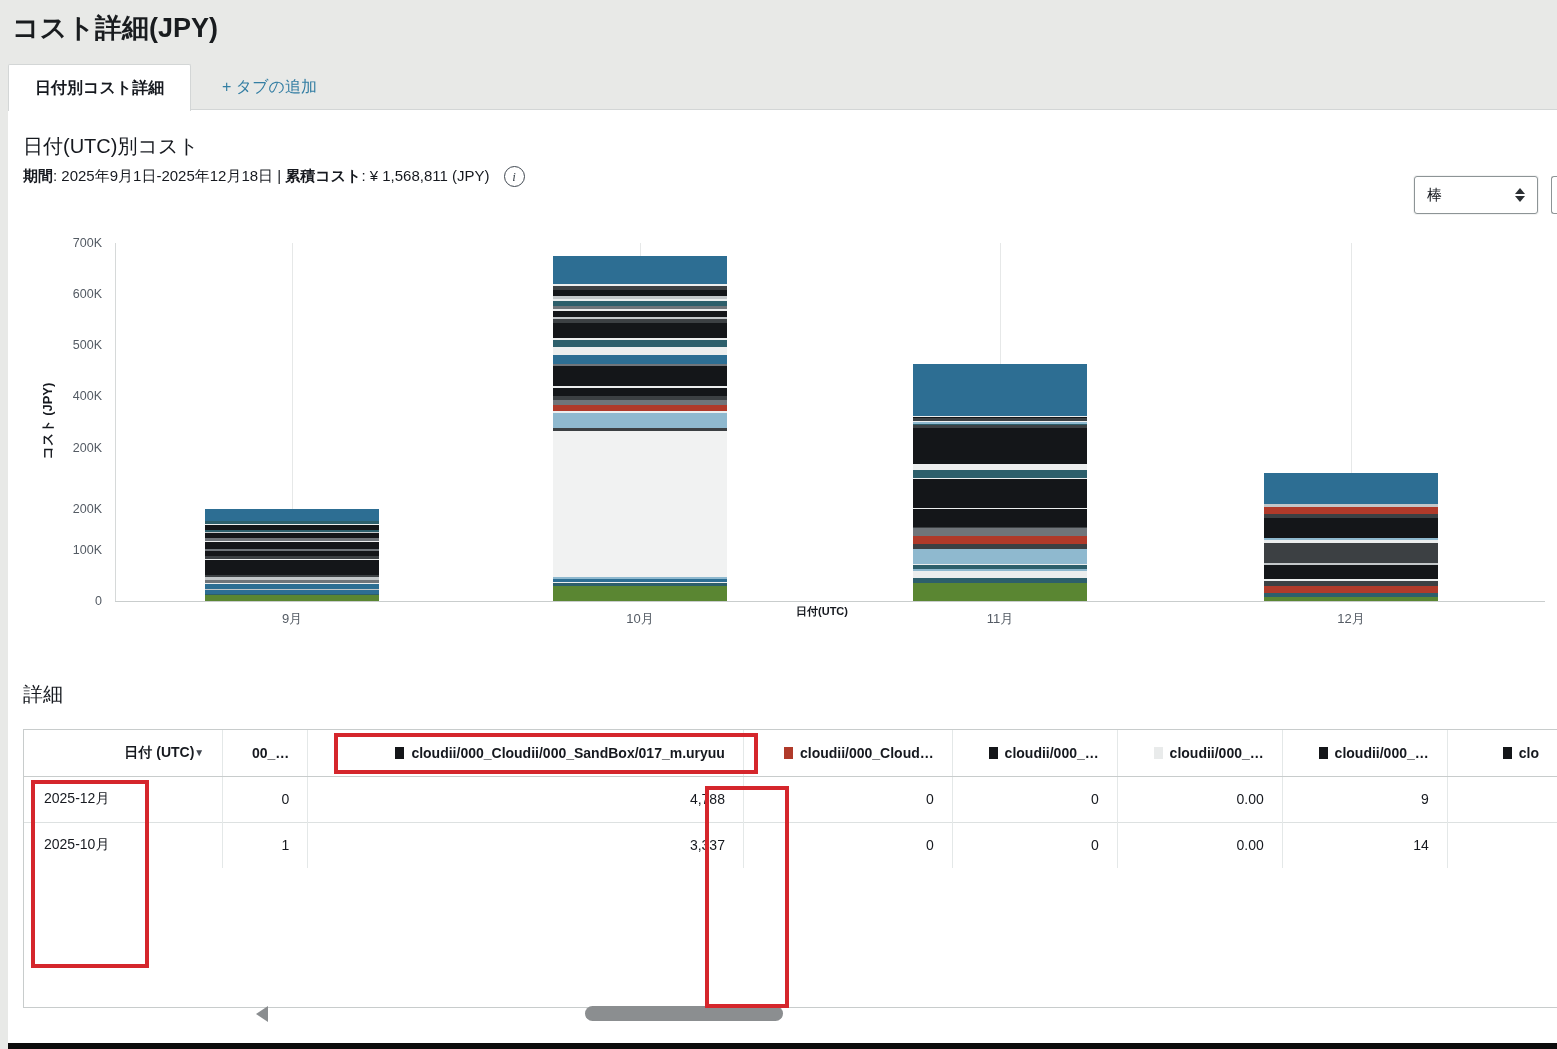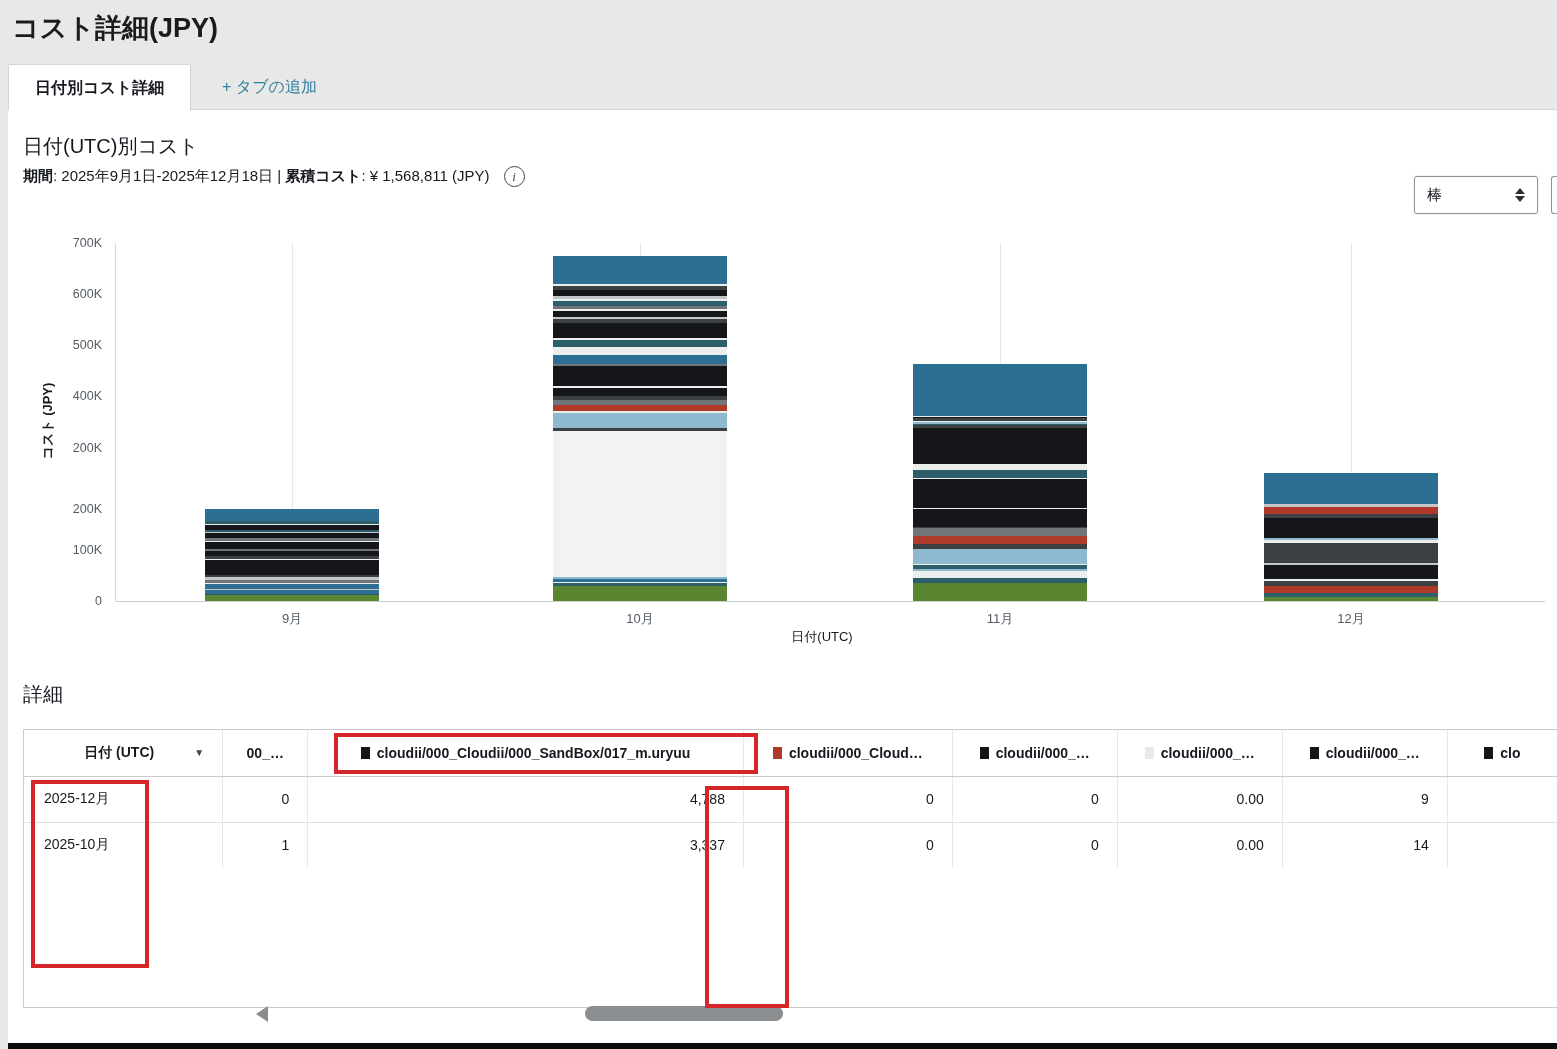--- a/index.html
+++ b/index.html
@@ -36,27 +36,27 @@
   
   .chart-area { position:absolute; left:115px; top:243px; width:1430px; height:358px; }
   .chart-area .axis-left { position:absolute; left:0; top:0; width:1px; height:100%; background:#d6d9d9; }
   .chart-area .axis-bottom { position:absolute; left:0; bottom:-1px; width:100%; height:1px; background:#c9cdcd; }
   .gridline-v { position:absolute; top:0; width:1px; background:#e6e8e8; }
   .bar-stack { position:absolute; bottom:0; display:flex; flex-direction:column-reverse; z-index:2; }
   .bar-seg { width:100%; }
   .y-tick-label { position:absolute; right:100%; transform:translateY(-50%); padding-right:13px; font-size:12.5px; color:#545b64; white-space:nowrap; }
   .x-tick-label { position:absolute; top:100%; margin-top:9px; transform:translateX(-50%); font-size:13px; color:#545b64; }
   .y-axis-title { position:absolute; left:48px; top:421px; transform:translate(-50%,-50%) rotate(-90deg); transform-origin:center; font-size:13px; font-weight:bold; color:#16191f; white-space:nowrap; }
-  .x-axis-title { position:absolute; left:822px; top:628px; transform:translateX(-50%); font-size:13px; font-weight:normal; color:#16191f; }
+  .x-axis-title { position:absolute; left:822px; top:604px; transform:translateX(-50%); font-size:11px; font-weight:bold; color:#16191f; }
 
   
   .detail-table-wrap { position:absolute; left:23px; top:729px; width:1534px; height:279px; overflow:hidden; border:1px solid #c8cccc; border-right:none; }
   table.detail { border-collapse:collapse; table-layout:fixed; font-size:14px; color:#16191f; }
   table.detail th, table.detail td { height:46px; padding:0 18px; white-space:nowrap; overflow:hidden; border-left:1px solid #e4e8e8; }
-  table.detail th { text-align:center; font-weight:bold; font-size:14px; border-bottom:1px solid #c8cccc; }
+  table.detail th { text-align:right; font-weight:bold; font-size:14px; border-bottom:1px solid #c8cccc; }
   table.detail td { border-top:1px solid #dde1e1; }
   table.detail th:first-child, table.detail td:first-child { border-left:none; padding-left:20px; }
   table.detail td.num { text-align:right; }
   table.detail tr.total-row td { background:#f0f7fa; }
   .chip { display:inline-block; width:9px; height:12px; margin-right:7px; vertical-align:-1px; }
   .sort-arrow { float:right; font-size:10px; color:#414750; margin-top:3px; cursor:pointer; }
   th.sortable { cursor:pointer; }
 
   
   .scroll-left-arrow { position:absolute; left:256px; top:1006px; width:0; height:0; border-top:8px solid transparent; border-bottom:8px solid transparent; border-right:12px solid #8a8d8f; cursor:pointer; }

